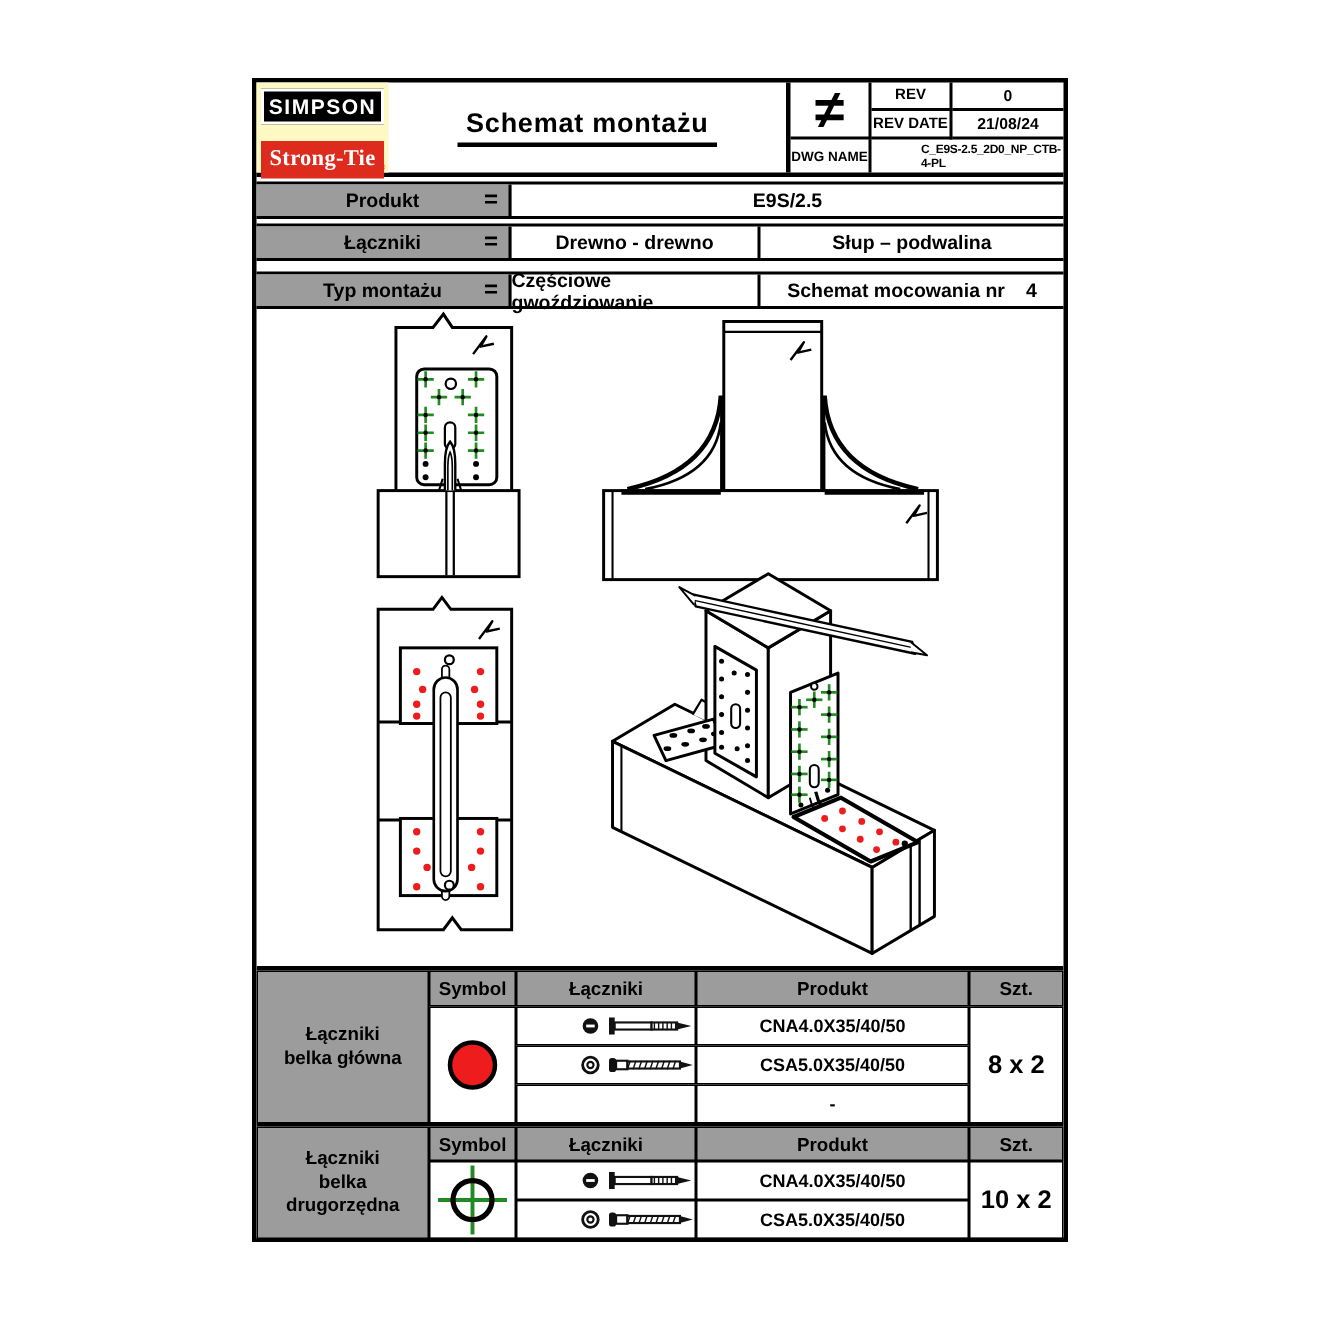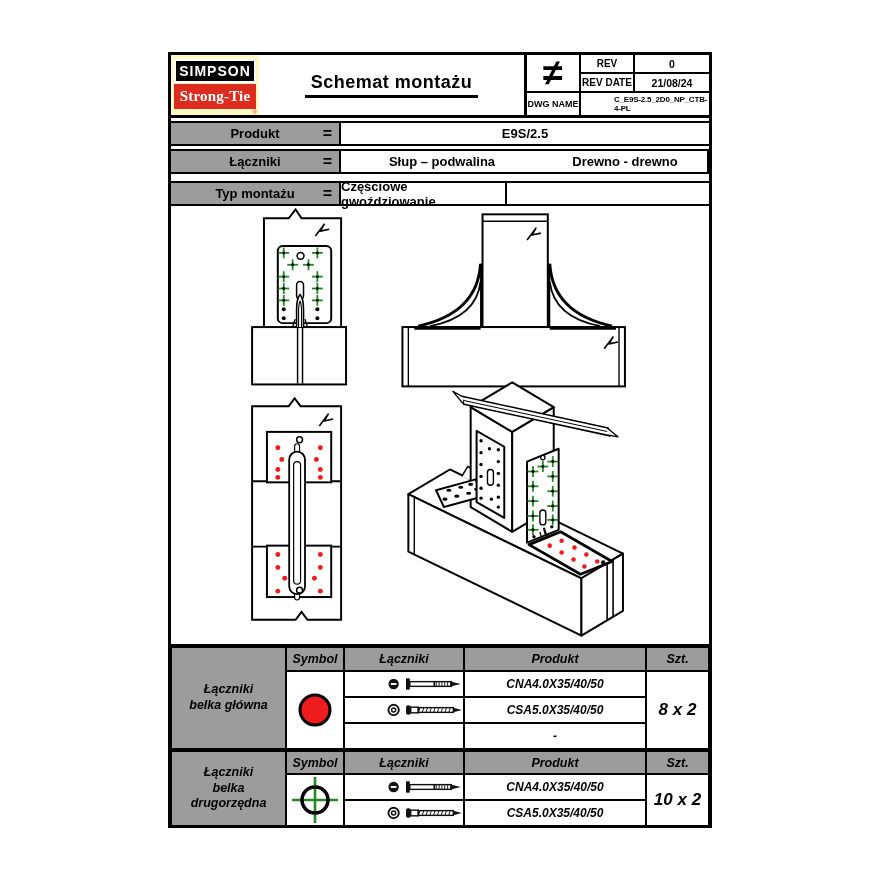--- a/index.html
+++ b/index.html
@@ -5,21 +5,21 @@
   html,body{margin:0;padding:0;background:#ffffff;width:880px;height:880px;overflow:hidden;
     font-family:"Liberation Sans",sans-serif;color:#000;}
   .sheet{position:absolute;left:168px;top:52px;width:544px;height:776px;border:3px solid #000;
     box-sizing:border-box;background:#fff;}
   
   .hdr{position:absolute;left:0;top:0;right:0;height:60px;border-bottom:3px solid #000;display:flex;}
   .logo{width:88px;background:#fef9c3;position:relative;padding:3px;box-sizing:border-box;flex:none;}
   .logo .simpson{border:2px solid #fff;background:#000;color:#fff;font-weight:bold;font-size:14px;
     letter-spacing:1px;text-align:center;line-height:20px;height:20px;margin-top:1px;}
   .logo .strongtie{background:#dd2b1e;color:#fff;font-family:"Liberation Serif",serif;font-weight:bold;
-    font-size:15px;text-align:center;line-height:25px;height:25px;margin-top:1px;letter-spacing:.2px;}
+    font-size:15px;text-align:center;line-height:25px;height:25px;margin-top:11px;letter-spacing:.2px;}
   .logo .reg{position:absolute;right:2px;bottom:0px;font-size:6px;color:#dd2b1e;}
   .titlecell{flex:1;display:flex;align-items:center;justify-content:center;}
   .titlecell .t{font-size:18px;font-weight:bold;border-bottom:3px solid #000;padding:0 6px 2px 6px;letter-spacing:.5px;}
   .rt{width:182px;flex:none;border-left:3px solid #000;display:grid;
     grid-template-columns:54px 54px 1fr;grid-template-rows:19px 19px 1fr;}
   .rt div{display:flex;align-items:center;justify-content:center;box-sizing:border-box;}
   .neq{grid-row:1/3;grid-column:1;border-right:2px solid #000;border-bottom:2px solid #000;
     font-size:36px;font-weight:bold;line-height:1;}
   .rl{font-size:10px;font-weight:bold;border-right:2px solid #000;border-bottom:2px solid #000;}
   .rv{font-size:10.5px;font-weight:bold;border-bottom:2px solid #000;}
@@ -37,21 +37,21 @@
   .ival.lft{width:166px;flex:none;border-right:2px solid #000;}
   .ival.rgt{flex:1;}
   .numgap{margin-left:14px;}
   
   .draw{position:absolute;left:0;top:147px;width:538px;height:442px;}
   
   .ftable{position:absolute;left:0;right:0;border-top:3px solid #000;display:grid;box-sizing:border-box;
     grid-template-columns:115px 58px 120px 182px 1fr;background:#fff;}
   .t1{top:589px;height:104px;grid-template-rows:24px 26px 26px 26px;}
   .t2{top:693px;height:77px;grid-template-rows:23px 26px 26px;border-bottom:none;}
-  .cell{border:1.5px solid #000;box-sizing:border-box;display:flex;align-items:center;justify-content:center;overflow:hidden;font-style:italic;}
+  .cell{border:1.5px solid #000;box-sizing:border-box;display:flex;align-items:center;justify-content:center;overflow:hidden;}
   .gray{background:#9c9c9c;}
   .grp{grid-column:1;font-size:12.5px;font-weight:bold;text-align:center;line-height:1.25;flex-direction:column;}
   .t1 .grp{grid-row:1/5;} .t2 .grp{grid-row:1/4;}
   .hcell{font-size:12.5px;font-weight:bold;}
   .symcell{flex-direction:column;}
   .t1 .symcell{grid-row:2/5;} .t2 .symcell{grid-row:2/4;}
   .fcell{justify-content:flex-start;padding-left:6px;gap:6px;}
   .code{font-size:12.5px;font-weight:bold;width:30px;flex:none;margin-top:40px;}
   .prod{font-size:12px;font-weight:bold;}
   .qty{font-size:17px;font-weight:bold;}
@@ -91,31 +91,35 @@
     <div class="ivals">
         <div class="ival full">E9S/2.5</div>
       </div>
   </div>
   <div class="irow" style="top:94px;">
     <div class="ilabel">
         <span>Łączniki</span>
       <span class="eq">=</span>
       </div>
     <div class="ivals">
+      <div class="ival lft">Drewno - drewno</div>
       <div class="ival rgt">Słup – podwalina</div>
-      <div class="ival lft">Drewno - drewno</div>
     </div>
   </div>
   <div class="irow" style="top:126px;">
     <div class="ilabel">
         <span>Typ montażu</span>
       <span class="eq">=</span>
       </div>
     <div class="ivals">
       <div class="ival lft">Częściowe gwoździowanie</div>
+      <div class="ival rgt">
+        <span>Schemat mocowania nr</span>
+        <span class="numgap">4</span>
+      </div>
     </div>
   </div>
 
   <div class="draw">
   <svg width="538" height="442" viewBox="0 0 544 446">
     <defs>
       <g id="gcross" stroke="#218a21" stroke-width="1.8">
         <line x1="-5.5" y1="0" x2="5.5" y2="0"></line>
             <line x1="0" y1="-5.5" x2="0" y2="5.5"></line>
         <circle r="1.5" fill="#000" stroke="none"></circle>

